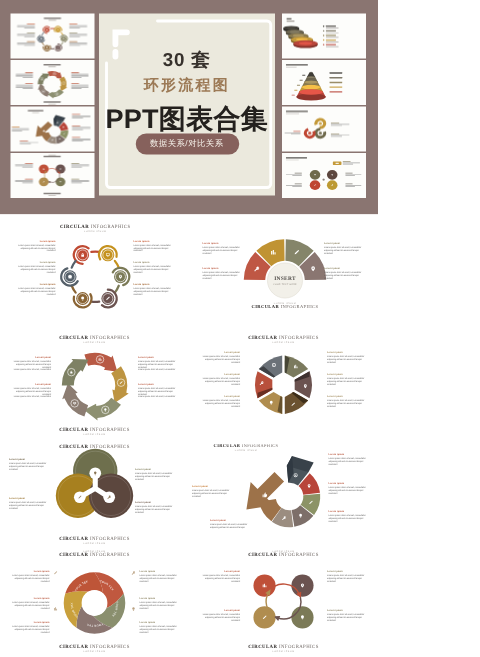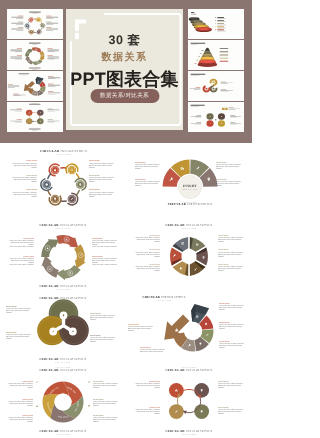--- a/index.html
+++ b/index.html
@@ -384,21 +384,21 @@
     </div>
 <div class="card">
   <svg class="deco" style="left:0;top:0" width="117" height="121" viewBox="0 0 117 121">
     <path d="M39,5 H112 A2.5,2.5 0 0 1 114.5,7.5 V113.5 A2.5,2.5 0 0 1 112,116 H7.5 A2.5,2.5 0 0 1 5,113.5 V33" fill="none" stroke="#ffffff" stroke-width="1.9" stroke-linecap="round"></path>
   </svg>
   <svg class="deco" style="left:7px;top:8px" width="18" height="24" viewBox="0 0 18 24">
         <path d="M2.0,2.6h9.6a1.95,1.95 0 0 1 0,3.9H5.9v6.0a1.95,1.95 0 0 1 -3.9,0Z" fill="#ffffff"></path>
         <rect x="2.0" y="15.6" width="3.9" height="7.0" rx="1.95" fill="#ffffff"></rect>
       </svg>
   <div class="t-num">30 套</div>
-  <div class="t-sub">数据关系</div>
+  <div class="t-sub">环形流程图</div>
   <div class="t-main">PPT图表合集</div>
   <div class="t-badge">数据关系/对比关系</div>
 </div>
 </div>
 <div class="grid">
 <div class="slide" style="left:0.0px;top:0.0px;width:126px;height:73.7px">
       <svg viewBox="0 0 126 73.7" width="126" height="73.7">
         <text x="63.50" y="9.00" text-anchor="middle" font-family="Liberation Serif,serif" font-size="3.2" letter-spacing="0.28" fill="#2f2b29" font-weight="bold">CIRCULAR <tspan fill="#6f6763" font-weight="normal">INFOGRAPHICS</tspan></text>
         <text x="63.50" y="11.70" text-anchor="middle" font-family="Liberation Sans,sans-serif" font-size="1.5" letter-spacing="0.4" fill="#aaa49f">LOREM IPSUM</text>
         <path d="M55.10,32.85A5.90,5.90 0 1 1 59.05,22.57" fill="none" stroke="#bf4a33" stroke-width="1.5" stroke-linecap="round"></path>

